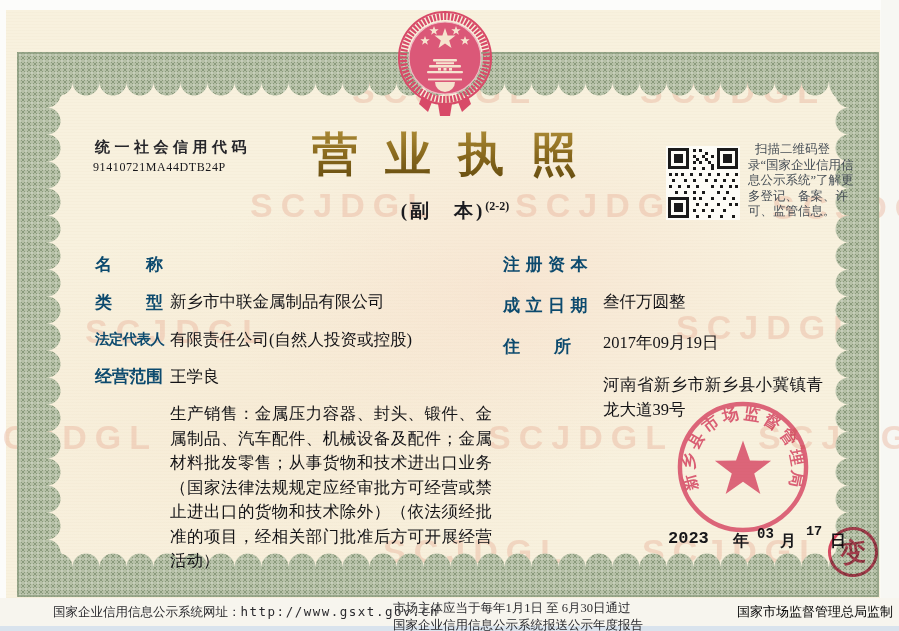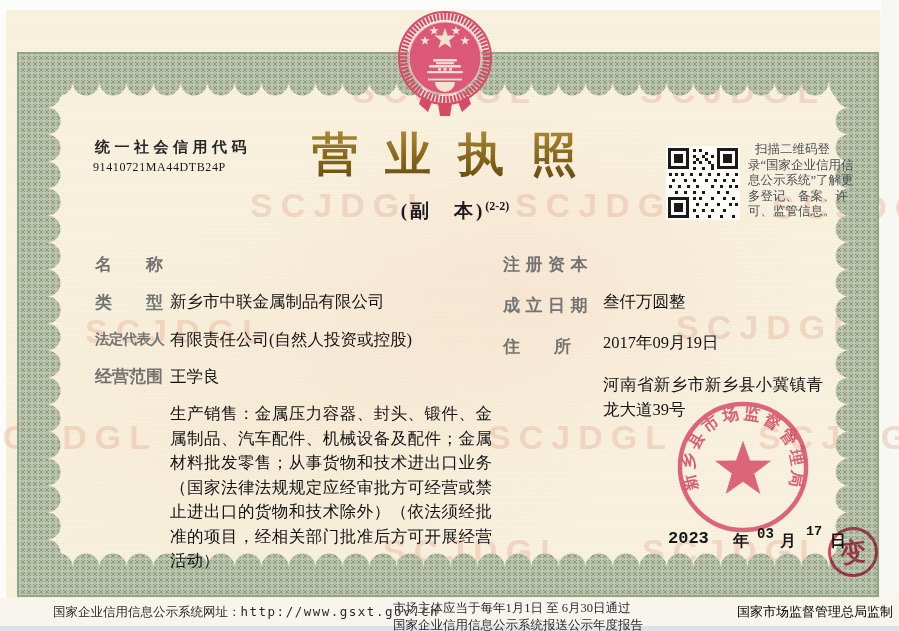--- a/index.html
+++ b/index.html
@@ -40,21 +40,21 @@
       -webkit-background-clip:text;background-clip:text;color:transparent;}
   .subtitle{position:absolute;left:285px;top:198px;width:340px;z-index:4;text-align:center;
       font-size:19px;font-weight:bold;color:#1b1b1f;letter-spacing:3px;}
   .subtitle sup{font-size:12px;font-weight:bold;letter-spacing:0;}
 
   .qr{position:absolute;left:666px;top:146px;z-index:4;}
   .qr-caption{position:absolute;left:748px;top:142px;width:112px;z-index:4;
       font-size:12.5px;line-height:15.6px;color:#474f57;text-indent:7px;}
 
   .lbl{position:absolute;z-index:4;font-family:"DejaVu Sans",sans-serif;font-weight:bold;
-      font-size:17px;color:#737373;white-space:nowrap;}
+      font-size:17px;color:#0c4a6e;white-space:nowrap;}
   .lbl.l5{font-size:14.5px;letter-spacing:-.7px;}
   .lbl.rjust{letter-spacing:5.5px;}
   .val{position:absolute;z-index:4;font-size:16.5px;color:#131316;margin-top:36px;}
   .val.block{line-height:24.5px;text-align:justify;}
 
   .reg-label{position:absolute;left:575px;top:479px;z-index:4;
       font-family:"DejaVu Sans",sans-serif;font-weight:bold;font-size:17px;
       letter-spacing:9px;color:#1c1c1f;white-space:nowrap;}
   .date-part{position:absolute;z-index:4;color:#17171a;font-weight:600;font-family:Liberation Mono, monospace;}
 

